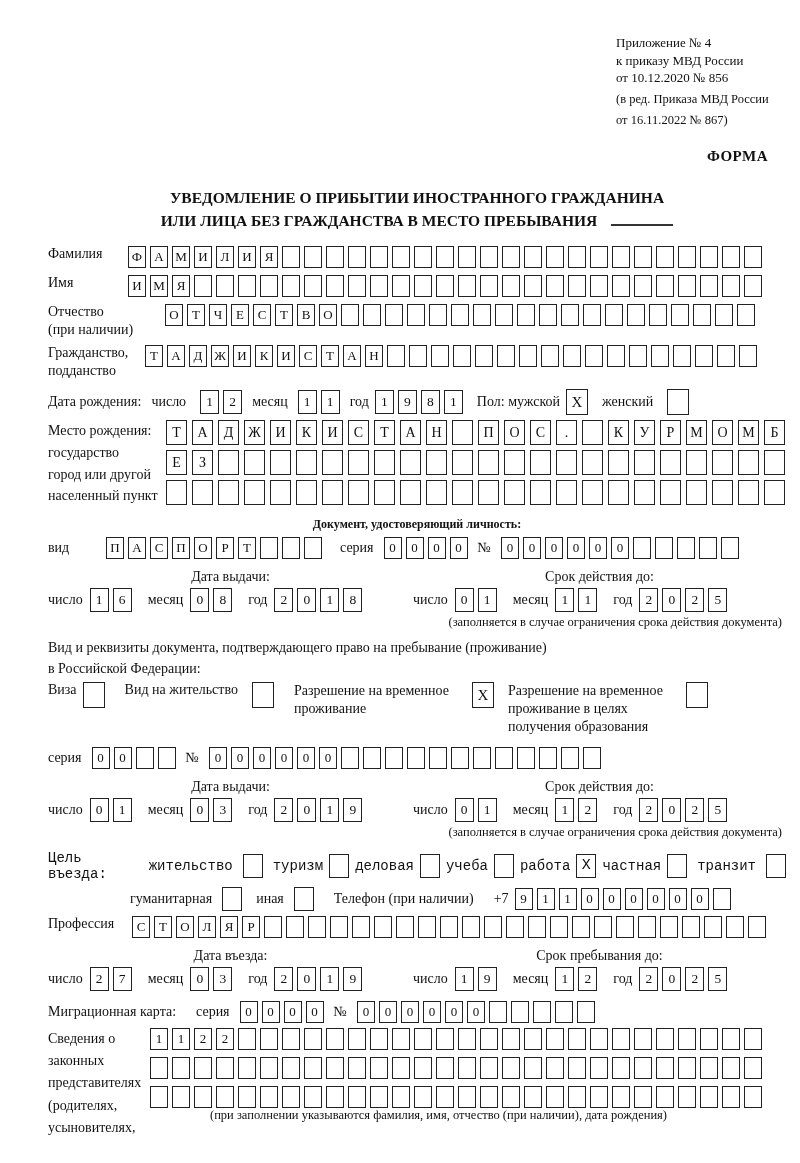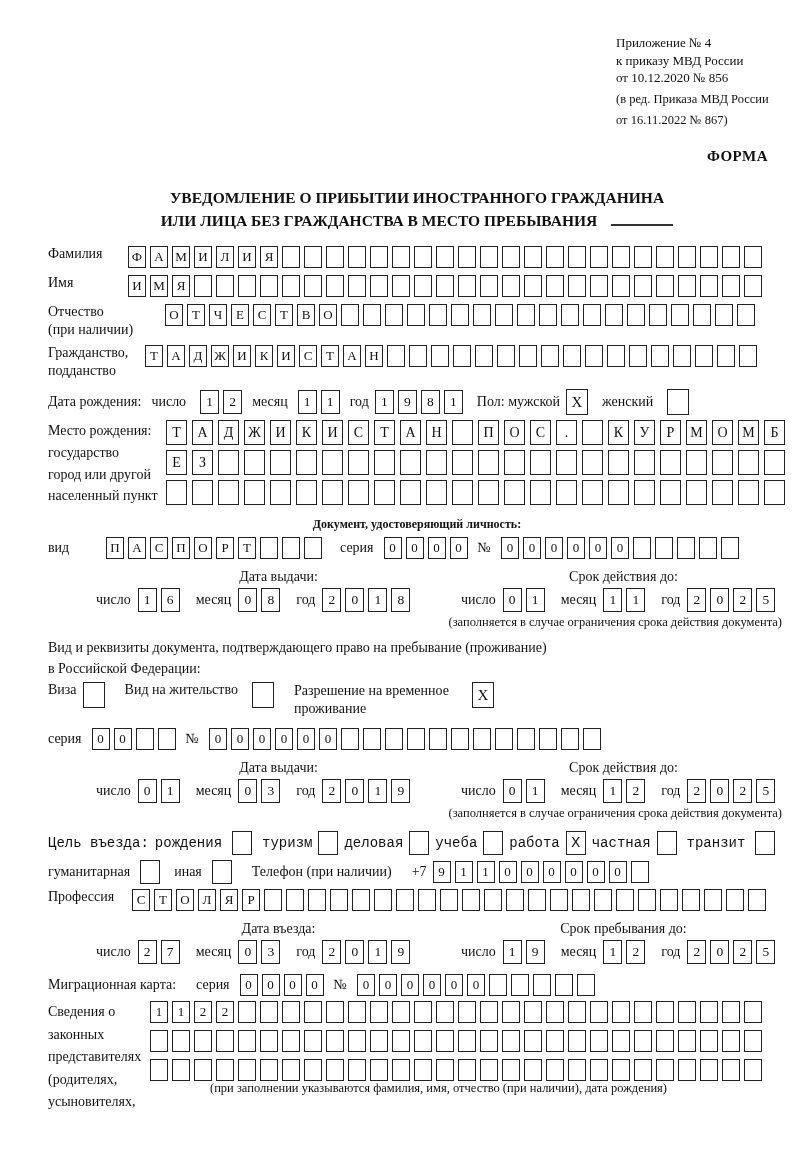--- a/index.html
+++ b/index.html
@@ -39,21 +39,21 @@
     width:22px; height:26px; border:1.7px solid #222; font-size:15px; background:#fff;
   }
   .cb.small { width:20px; height:24px; }
 
   .stack { display:flex; flex-direction:column; }
   .mt2 { margin-top:2px; } .mt5 { margin-top:5px; } .mt10 { margin-top:10px; } .mt14 { margin-top:14px; }
   .gap6 { margin-left:6px; } .gap10 { margin-left:10px; } .gap14 { margin-left:14px; } .gap20 { margin-left:20px; }
 
   .center-bold { text-align:center; font-weight:bold; font-size:12px; margin-top:10px; }
   .note { text-align:right; font-size:12.5px; margin-top:3px; padding-right:4px; }
-  .two-col { display:flex; margin-top:10px;margin-left:48px; }
+  .two-col { display:flex; margin-top:10px; }
   .col-l { width:365px; flex:none; }
   .col-r { flex:1; }
   .col-head { text-align:center; font-size:14px; }
   .daterow { display:flex; align-items:center; margin-top:3px; }
   .daterow .lab { margin:0 7px 0 0; }
   .daterow .lab2 { margin:0 7px 0 12px; }
   .optlbl { line-height:1.3; }
   .opt { display:flex; align-items:flex-start; }
   .bot-note { font-size:12.5px; margin-top:0; margin-left:168px; }
 </style>
@@ -431,20 +431,24 @@
       <span class="cb gap6"></span>
     </span>
     <span class="opt gap20">
       <span>Вид на жительство</span>
       <span class="cb gap14"></span>
     </span>
     <span class="opt gap20">
       <span class="optlbl" style="width:168px;">Разрешение на временное проживание</span>
       <span class="cb gap10">X</span>
     </span>
+    <span class="opt gap14">
+      <span class="optlbl" style="width:168px;">Разрешение на временное проживание в целях получения образования</span>
+      <span class="cb gap10"></span>
+    </span>
   </div>
 
   <div class="row mt10" style="align-items:center;">
     <span>серия</span>
     <span class="cells gap10">
         <span class="cell">0</span>
         <span class="cell">0</span>
         <span class="cell"></span>
         <span class="cell"></span>
       </span>
@@ -514,38 +518,38 @@
             <span class="cell">2</span>
             <span class="cell">5</span>
           </span>
       </div>
     </div>
   </div>
   <div class="note">(заполняется в случае ограничения срока действия документа)</div>
 
   <div class="row mt10" style="align-items:center;font-family:Liberation Mono, monospace;">
     <span>Цель въезда:</span>
-    <span class="gap6">рождения</span>
+    <span class="gap6">жительство</span>
     <span class="cb small gap10"></span>
     <span class="gap10">туризм</span>
     <span class="cb small gap6"></span>
     <span class="gap6">деловая</span>
     <span class="cb small gap6"></span>
     <span class="gap6">учеба</span>
     <span class="cb small gap6"></span>
     <span class="gap6">работа</span>
     <span class="cb small gap6">X</span>
     <span class="gap6">частная</span>
     <span class="cb small gap6"></span>
     <span class="gap10">транзит</span>
     <span class="cb small gap10"></span>
   </div>
 
   <div class="row mt5" style="align-items:center;">
-    <span style="text-align:right;">гуманитарная</span>
+    <span style="margin-left:82px;text-align:right;">гуманитарная</span>
     <span class="cb small gap10"></span>
     <span class="gap14">иная</span>
     <span class="cb small gap10"></span>
     <span class="gap20">Телефон (при наличии)</span>
     <span class="gap20">+7</span>
     <span class="cells gap6">
         <span class="cell">9</span>
         <span class="cell">1</span>
         <span class="cell">1</span>
         <span class="cell">0</span>

